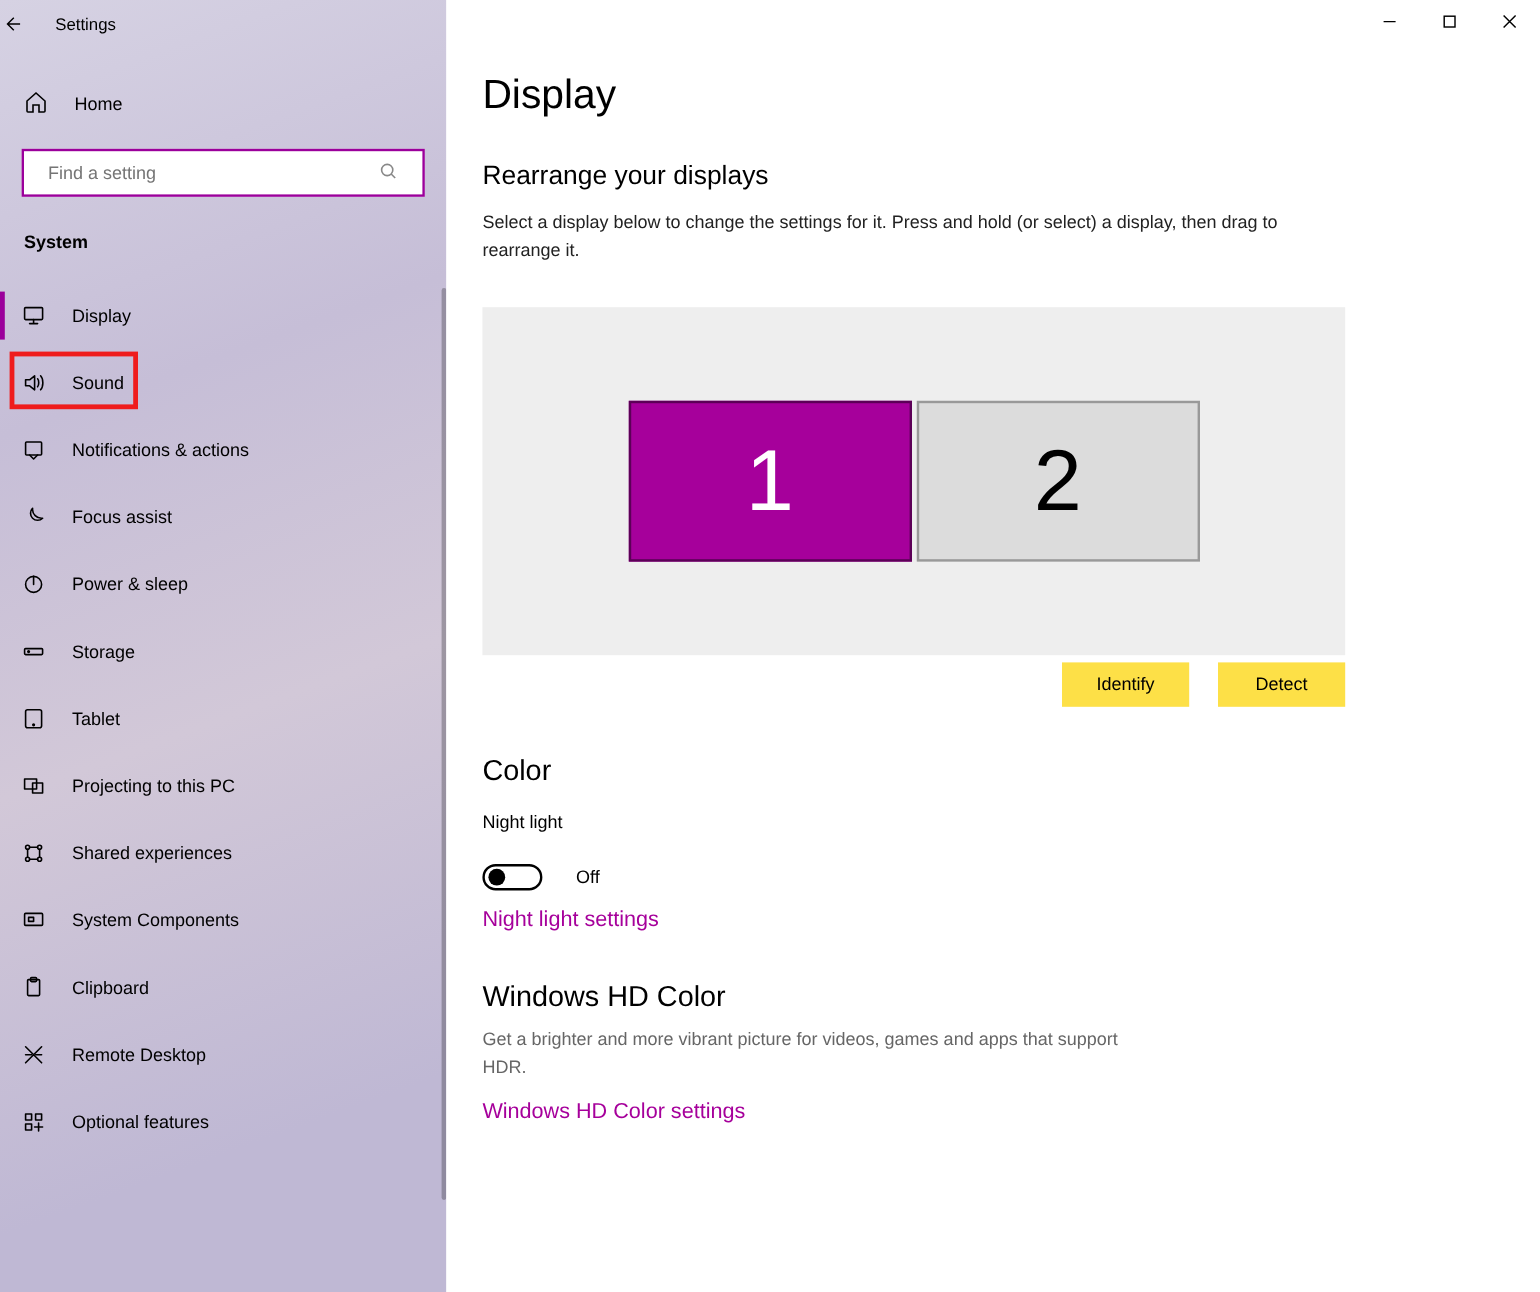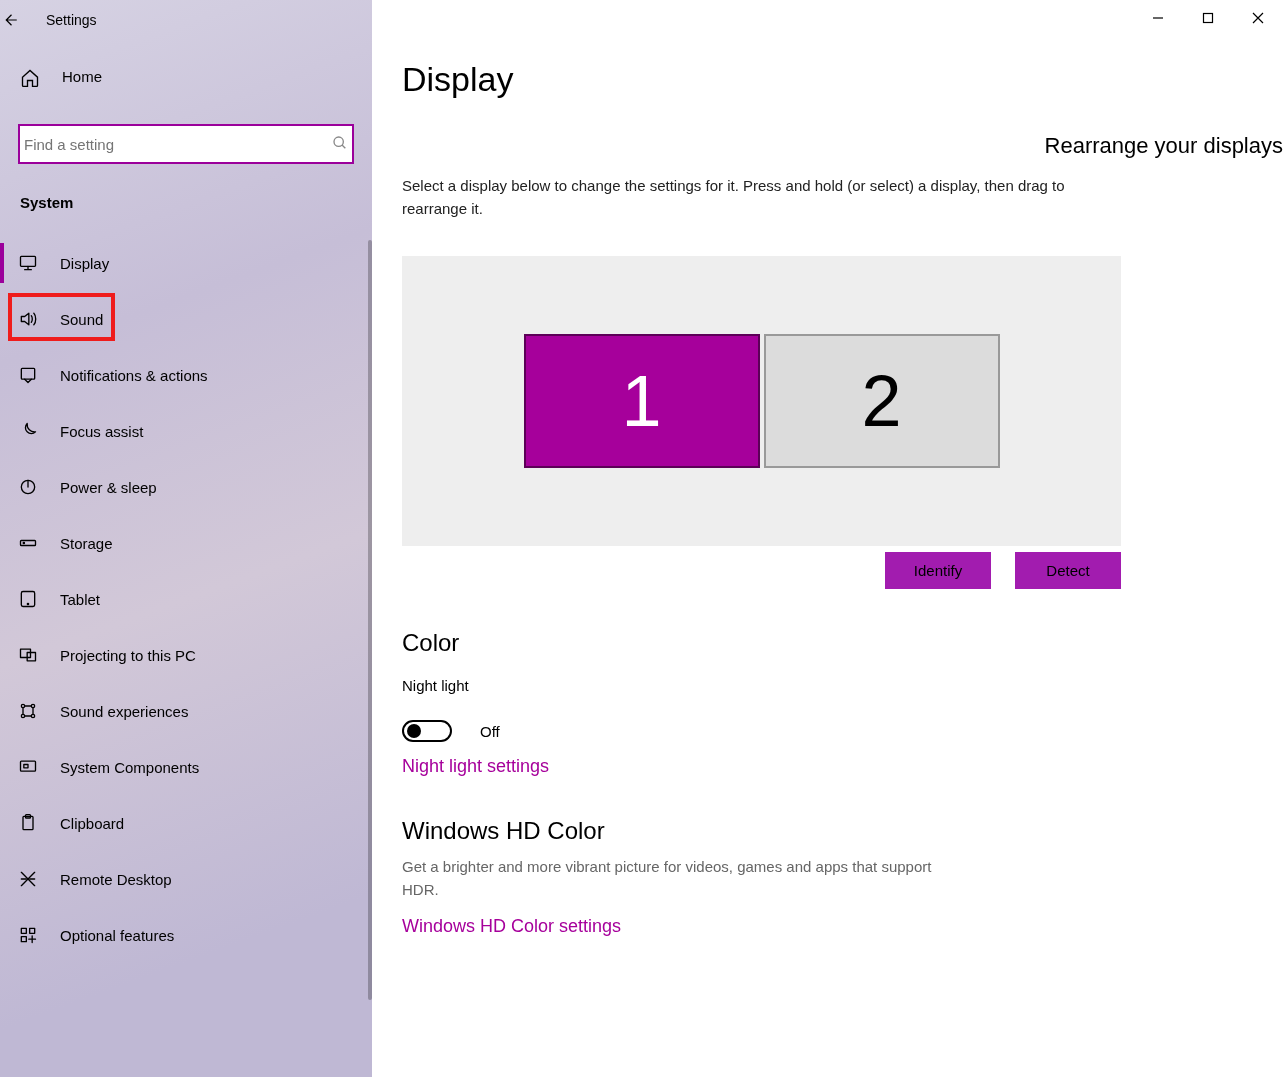--- a/index.html
+++ b/index.html
@@ -27,33 +27,33 @@
     background: rgba(0,0,0,.25); border-radius: 2px;
   }
 
   .titlebar {
     height: 40px; display: flex; align-items: center; gap: 26px;
   }
   .back-btn { width:20px;height:20px; display:flex;align-items:center;justify-content:center; cursor:pointer;}
   .titlebar .title { font-size: 14px; }
 
   .home-row {
-    display:flex; gap:22px;
+    display:flex; align-items:center; gap:22px;
     padding: 28px 0 0 20px; height:66px;
     cursor:pointer;
   }
   .home-row .label { font-size:15px; }
 
   .search-wrap {
     margin: 18px 18px 0 18px;
     border: 2px solid #9b009b;
     background: #fff;
     height: 40px;
     display:flex; align-items:center;
-    padding: 0 4px;
+    padding: 0 20px;
   }
   .search-wrap input {
     flex:1; border:none; outline:none; font-size:15px;
     color:#666; background:transparent;
   }
   .search-wrap .sicon { color:#888; font-size:14px; }
 
   .category {
     padding: 30px 0 12px 20px;
     font-size:15px; font-weight:600;
@@ -88,21 +88,21 @@
   .window-controls {
     position:absolute; top:0; right:0; display:flex;
   }
   .window-controls div{
     width:50px; height:36px; display:flex;align-items:center;justify-content:center;
     cursor:pointer;
   }
 
   h1.page-title { font-size:34px; font-weight:400; }
   h2.section { font-size:24px; font-weight:400; margin-top:40px; }
-  .subhead { font-size:22px; font-weight:400; margin-top:34px;text-align:right; }
+  .subhead { font-size:22px; font-weight:400; margin-top:34px; }
   p.body { font-size:15px; margin-top:16px; color:#222; max-width:730px; line-height:1.5;}
   p.muted { color:#666; font-size:15px; margin-top:10px; max-width:560px; line-height:1.55;}
   .link { color:#a6009b; font-size:18px; margin-top:14px; display:inline-block; cursor:pointer;}
 
   .display-arranger{
     margin-top:36px; width:719px; height:290px; background:#eee;
     display:flex; align-items:center; justify-content:center; gap:4px;
   }
   .disp-box{
     width:236px; height:134px; display:flex;align-items:center;justify-content:center;
@@ -110,21 +110,21 @@
   }
   .disp-box.primary{
     background:#a6009b; color:#fff; border:2px solid #5c0057;
   }
   .disp-box.secondary{
     background:#dcdcdc; color:#000; border:2px solid #999;
   }
 
   .btn-row{ width:719px; display:flex; justify-content:flex-end; gap:24px; margin-top:6px;}
   .btn{
-    width:106px; height:37px; background:#a21caf; border:none;
+    width:106px; height:37px; background:#fde047; border:none;
     font-size:15px; cursor:pointer; font-family:inherit;
   }
 
   .field-label{ font-size:15px; margin-top:20px;}
   .toggle-row{ display:flex; align-items:center; gap:28px; margin-top:26px;}
   .toggle{
     width:50px; height:22px; border:2px solid #000; border-radius:12px;
     position:relative; cursor:pointer;
   }
   .toggle::after{
@@ -245,21 +245,21 @@
       <div class="nav-item">
         <span class="nicon">
           <svg width="20" height="20" viewBox="0 0 24 24" fill="none" stroke="#000" stroke-width="1.6" stroke-linecap="round" stroke-linejoin="round">
             <circle cx="6" cy="6" r="2"></circle>
             <circle cx="18" cy="6" r="2"></circle>
             <circle cx="6" cy="18" r="2"></circle>
             <circle cx="18" cy="18" r="2"></circle>
             <path d="M8 6h8M6 8v8M18 8v8M8 18h8"></path>
           </svg>
         </span>
-        <span>Sound experiences</span>
+        <span>Shared experiences</span>
       </div>
       <div class="nav-item">
         <span class="nicon">
           <svg width="20" height="20" viewBox="0 0 24 24" fill="none" stroke="#000" stroke-width="1.6" stroke-linecap="round" stroke-linejoin="round">
             <rect x="3" y="5" width="18" height="12" rx="1"></rect>
             <rect x="7" y="9" width="5" height="4"></rect>
           </svg>
         </span>
         <span>System Components</span>
       </div>

